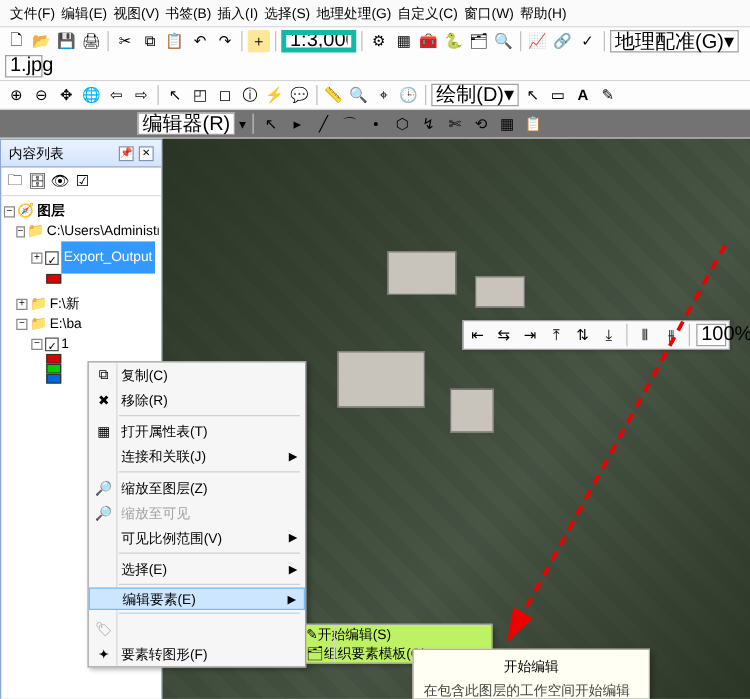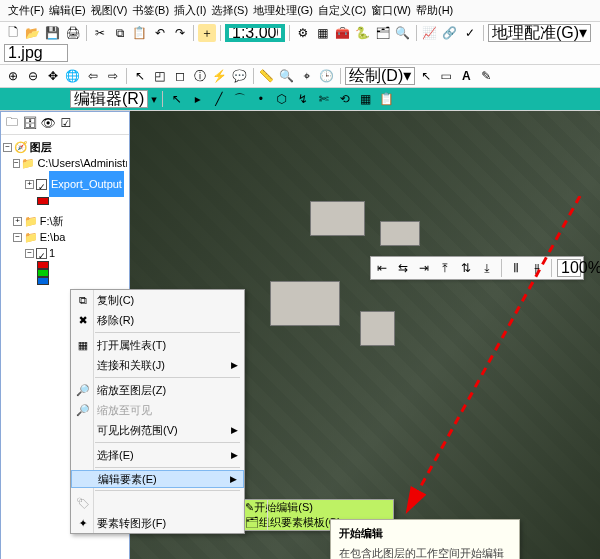--- a/index.html
+++ b/index.html
@@ -35,26 +35,26 @@
   .ctx .row { display: flex; align-items: center; height: 20px; padding: 0 14px 0 26px; position: relative; }
   .ctx .row:hover, .ctx .row.hi { background: #cde6ff; border: 1px solid #7fb8f0; height: 18px; }
   .ctx .row .ico { position: absolute; left: 4px; width: 16px; text-align: center; font-size: 11px; }
   .ctx .row .arr { position: absolute; right: 6px; font-size: 9px; }
   .ctx .ruler { position: absolute; left: 22px; top: 0; bottom: 0; width: 1px; background: #d8d8d8; }
   .ctx .msep { height: 1px; background: #d0d0d0; margin: 2px 4px 2px 24px; }
   .ctx .dis { color: #a0a0a0; }
   .sub { position: absolute; left: 244px; top: 388px; width: 150px; background: #bef264; border: 1px solid #a0a0a0; box-shadow: 2px 2px 4px rgba(0,0,0,0.3); font-size: 11px; z-index: 11; }
   .sub .ruler { position: absolute; left: 22px; top: 0; bottom: 0; width: 1px; background: #d8d8d8; }
   .tip { position: absolute; left: 330px; top: 408px; width: 190px; background: #fffff4; border: 1px solid #b0b0a0; box-shadow: 2px 2px 4px rgba(0,0,0,0.25); padding: 6px 8px; font-size: 11px; z-index: 12; }
-  .tip .tt { font-weight: bold; margin-bottom: 4px; }
+  .tip .tt { font-weight: normal; margin-bottom: 4px; text-align: center; }
   .tip .bd { color: #444; line-height: 1.5; }
   .float-tb { position: absolute; left: 240px; top: 145px; background: #fafafa; border: 1px solid #a0a0a0; display: flex; align-items: center; gap: 3px; padding: 2px; box-shadow: 1px 1px 3px rgba(0,0,0,0.2); z-index: 5; }
   .float-tb .tb-ico, .float-tb .sep { height: 18px; }
   .arrow-line { position: absolute; top: 85px; left: 380px; width: 250px; height: 320px; z-index: 8; pointer-events: none; }
-  .editor-bar { display: flex; align-items: center; gap: 3px; padding: 2px 70px; background: #14b8a6; border-bottom: 1px solid #d4d4d4; }
+  .editor-bar { display: flex; align-items: center; gap: 3px; padding: 2px 110px; background: #737373; border-bottom: 1px solid #d4d4d4; }
 </style>
 </head>
 <body>
 
 <div class="menubar">
   <span>文件(F)</span>
   <span>编辑(E)</span>
   <span>视图(V)</span>
   <span>书签(B)</span>
   <span>插入(I)</span>
@@ -86,21 +86,21 @@
   <span class="tb-ico">🧰</span>
   <span class="tb-ico">🐍</span>
   <span class="tb-ico">🗂</span>
   <span class="tb-ico">🔍</span>
   <span class="sep"></span>
   <span class="tb-ico">📈</span>
   <span class="tb-ico">🔗</span>
   <span class="tb-ico">✓</span>
   <span class="sep"></span>
   <span class="dd">地理配准(G)▾</span>
-  <span class="dd" style="width:64px">1.jpg</span>
+  <span class="dd" style="width:30px">1.jpg</span>
 </div>
 
 <div class="toolbar">
   <span class="tb-ico">⊕</span>
   <span class="tb-ico">⊖</span>
   <span class="tb-ico">✥</span>
   <span class="tb-ico">🌐</span>
   <span class="tb-ico">⇦</span>
   <span class="tb-ico">⇨</span>
   <span class="sep"></span>
@@ -135,20 +135,27 @@
   <span class="tb-ico">↯</span>
   <span class="tb-ico">✄</span>
   <span class="tb-ico">⟲</span>
   <span class="tb-ico">▦</span>
   <span class="tb-ico">📋</span>
 </div>
 
 <div class="workspace">
 
   <div class="toc">
+    <div class="toc-title">
+      <span>内容列表</span>
+      <div class="toc-ctrl">
+        <span>📌</span>
+        <span>✕</span>
+      </div>
+    </div>
     <div class="toc-tools">
       <span class="tb-ico">🗀</span>
       <span class="tb-ico">🗄</span>
       <span class="tb-ico">👁</span>
       <span class="tb-ico">☑</span>
     </div>
     <div class="tree">
       <div class="tree-row"><span class="exp">−</span>🧭 <b>图层</b></div>
       <div class="tree-row" style="padding-left:10px"><span class="exp">−</span>📁 <span>C:\Users\Administrator\Desktop\a</span></div>
       <div class="tree-row" style="padding-left:22px">

